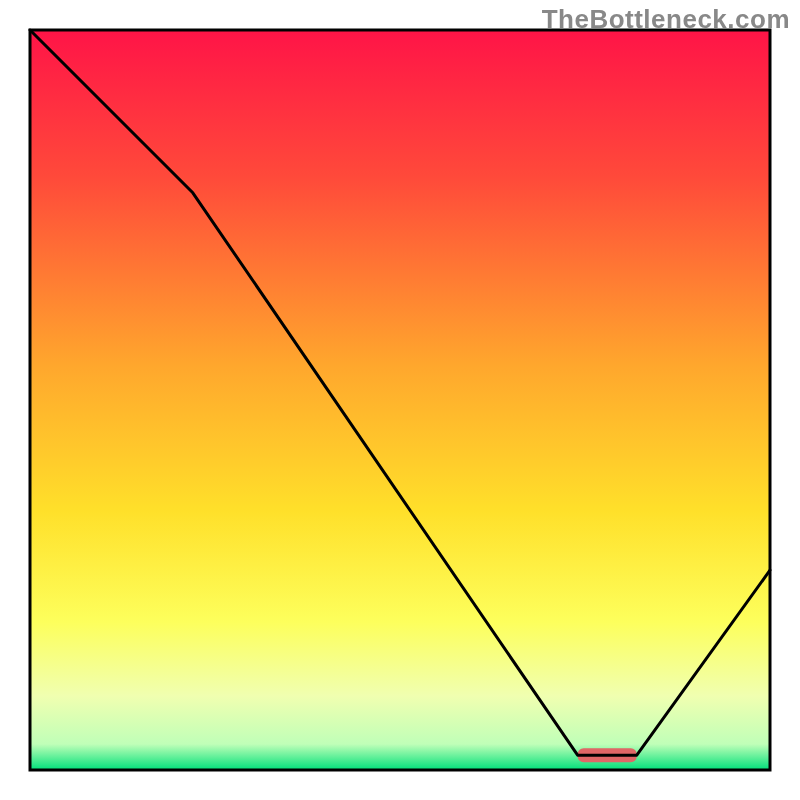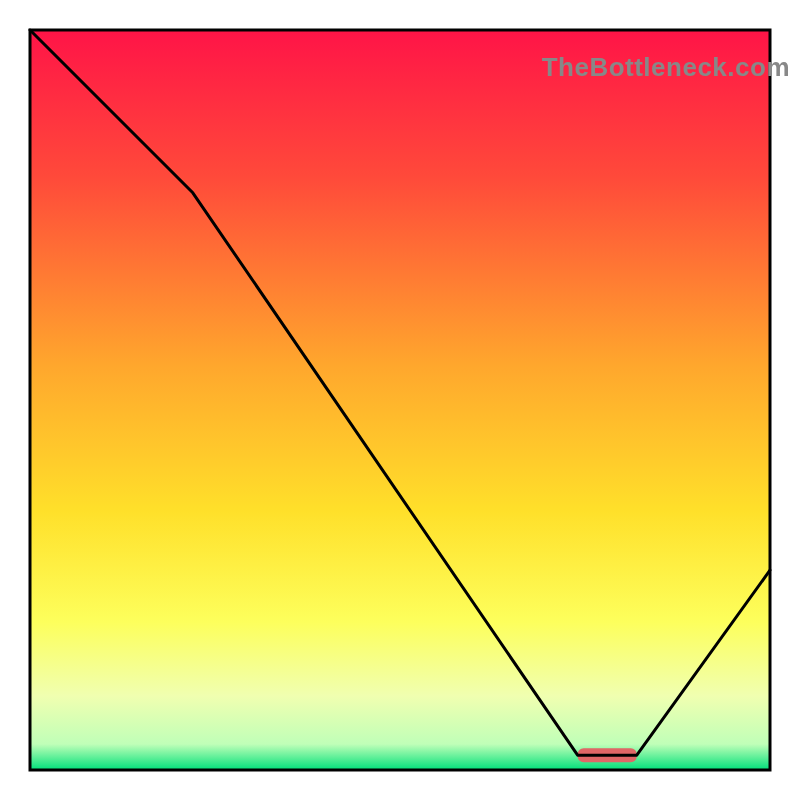--- a/index.html
+++ b/index.html
@@ -17,21 +17,20 @@
     height: 800px;
   }
   .watermark {
     position: absolute;
     top: 4px;
     right: 10px;
     font-size: 26px;
     font-weight: 600;
     color: #888888;
     letter-spacing: 0.5px;
-    margin-top: 48px;
   }
   svg {
     display: block;
   }
 </style>
 </head>
 <body>
 
 <div class="chart-wrap">
   <div class="watermark">TheBottleneck.com</div>

